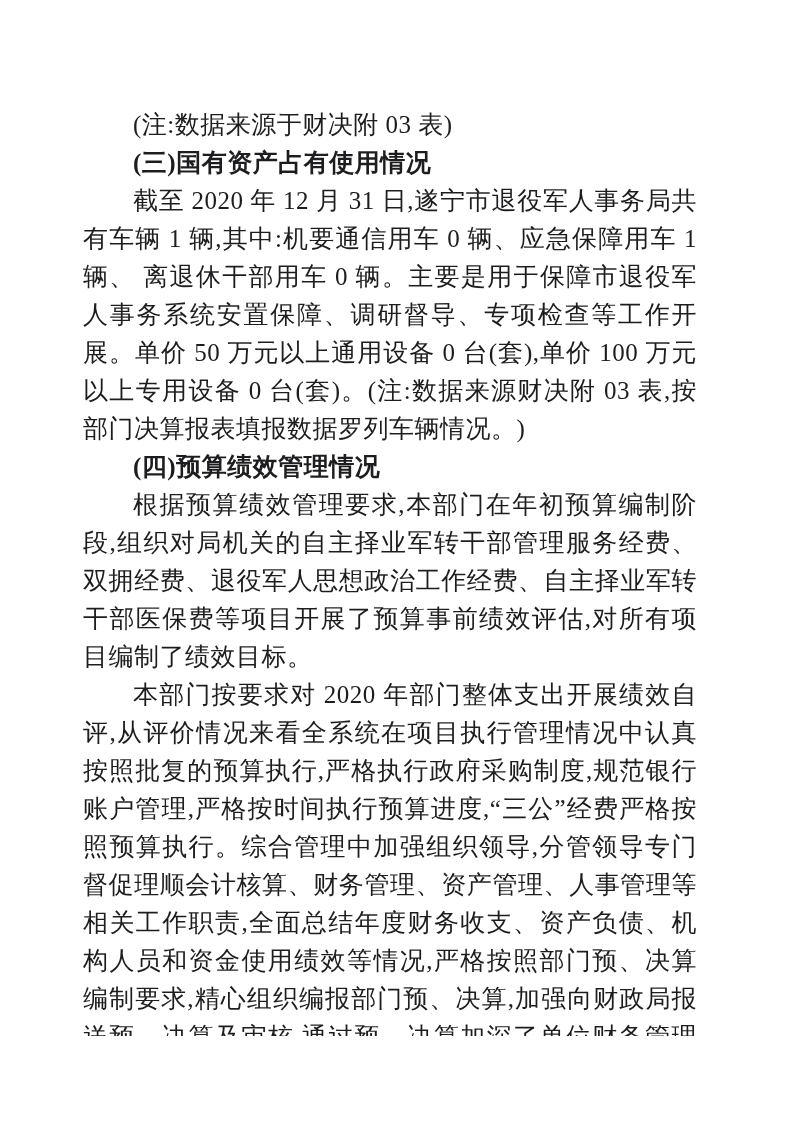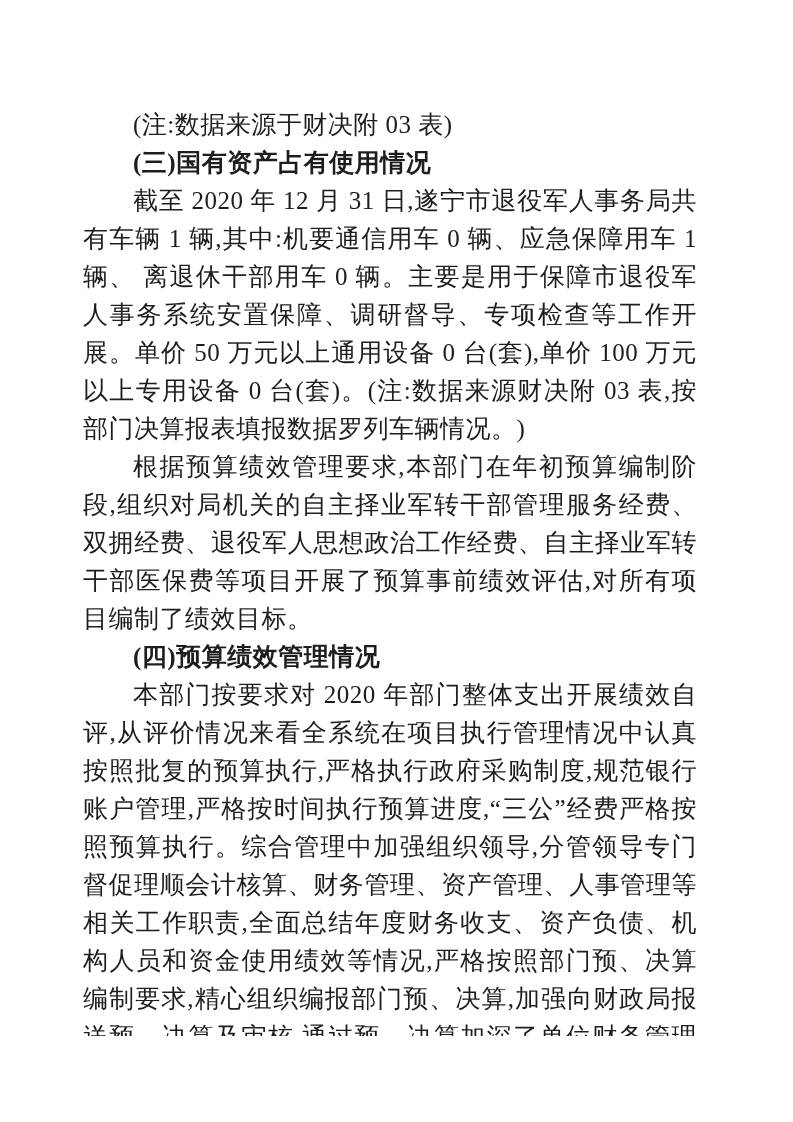--- a/index.html
+++ b/index.html
@@ -58,22 +58,22 @@
   }
 </style>
 </head>
 <body>
 
 <div class="page">
   <div class="content">
     <p class="para note">(注:数据来源于财决附 03 表)</p>
     <p class="para heading">(三)国有资产占有使用情况</p>
     <p class="para body">截至 2020 年 12 月 31 日,遂宁市退役军人事务局共有车辆 1 辆,其中:机要通信用车 0 辆、应急保障用车 1 辆、 离退休干部用车 0 辆。主要是用于保障市退役军人事务系统安置保障、调研督导、专项检查等工作开展。单价 50 万元以上通用设备 0 台(套),单价 100 万元以上专用设备 0 台(套)。(注:数据来源财决附 03 表,按部门决算报表填报数据罗列车辆情况。)</p>
+    <p class="para heading">(四)预算绩效管理情况</p>
     <p class="para body">根据预算绩效管理要求,本部门在年初预算编制阶段,组织对局机关的自主择业军转干部管理服务经费、双拥经费、退役军人思想政治工作经费、自主择业军转干部医保费等项目开展了预算事前绩效评估,对所有项目编制了绩效目标。</p>
-    <p class="para heading">(四)预算绩效管理情况</p>
     <p class="para body">本部门按要求对 2020 年部门整体支出开展绩效自评,从评价情况来看全系统在项目执行管理情况中认真按照批复的预算执行,严格执行政府采购制度,规范银行账户管理,严格按时间执行预算进度,“三公”经费严格按照预算执行。综合管理中加强组织领导,分管领导专门督促理顺会计核算、财务管理、资产管理、人事管理等相关工作职责,全面总结年度财务收支、资产负债、机构人员和资金使用绩效等情况,严格按照部门预、决算编制要求,精心组织编报部门预、决算,加强向财政局报送预、决算及审核,通过预、决算加深了单位财务管理工作,对各项资金的使用方向有了进一步的认识,促进了单位财务管理水平不断提高。</p>
 
   </div>
 
   <div class="footer">
     <span class="dash">—</span><span class="pagenum">14</span><span class="dash">—</span>
   </div>
 </div>
 
 </body></html>

